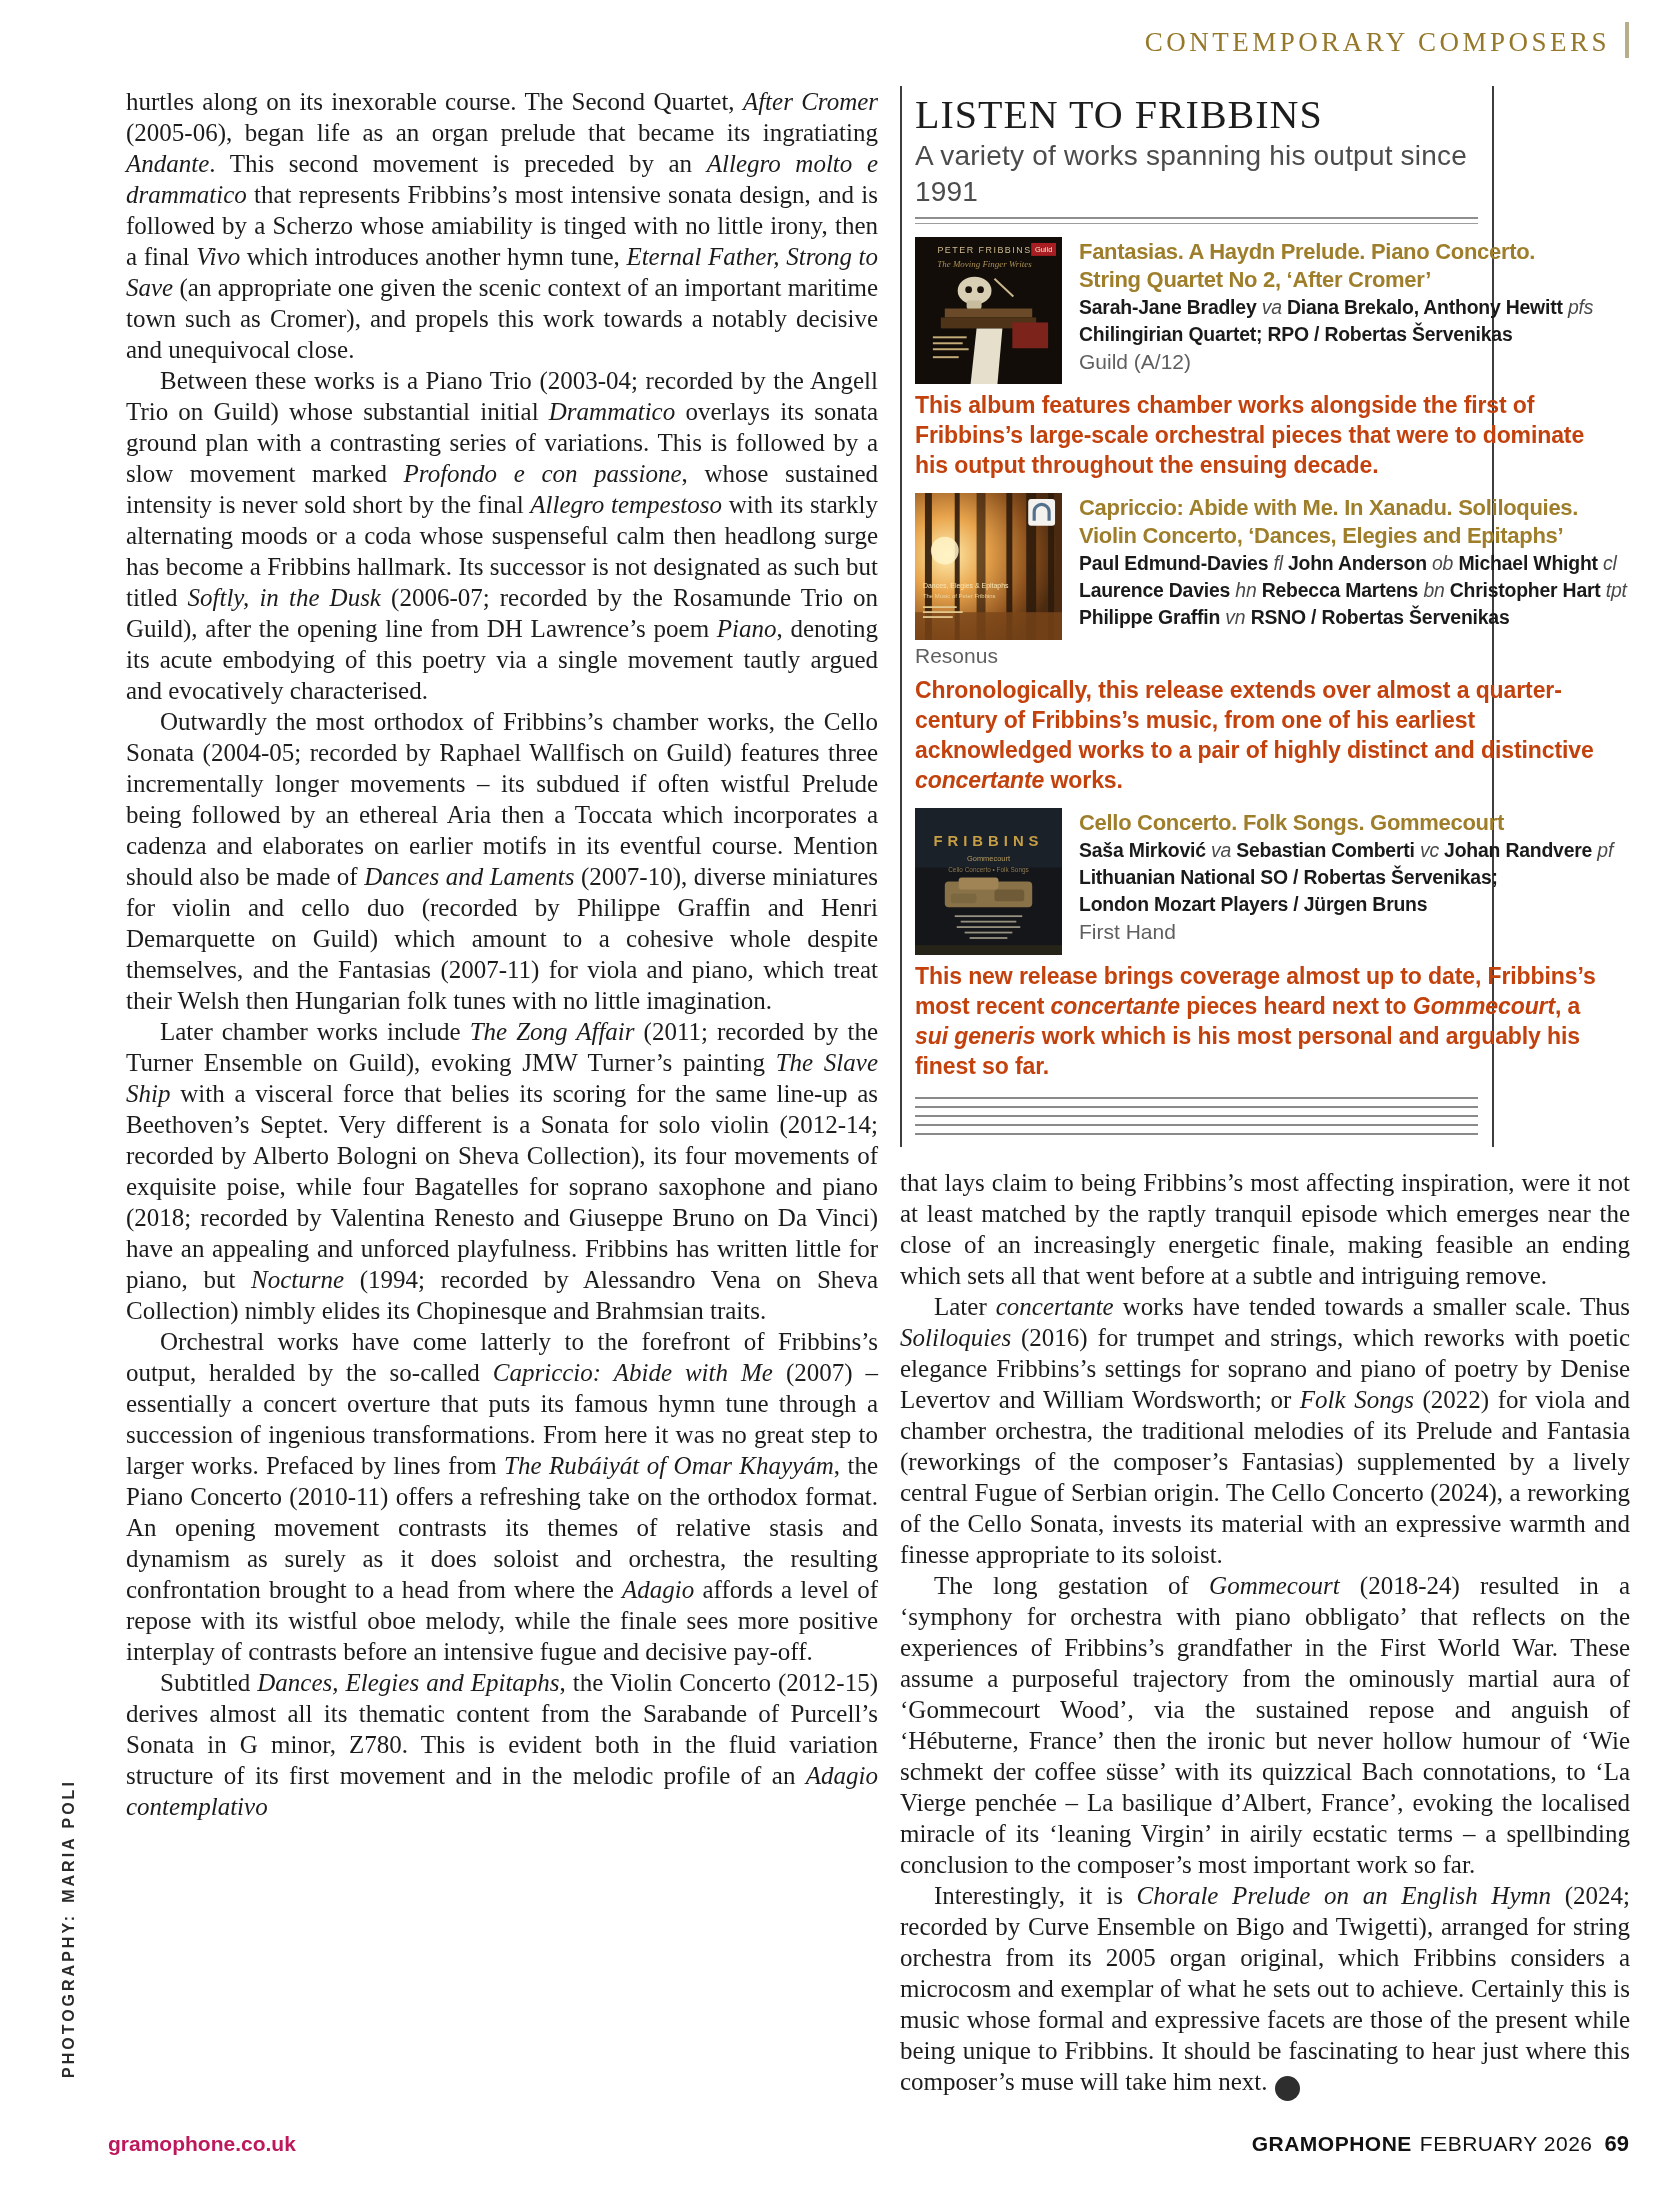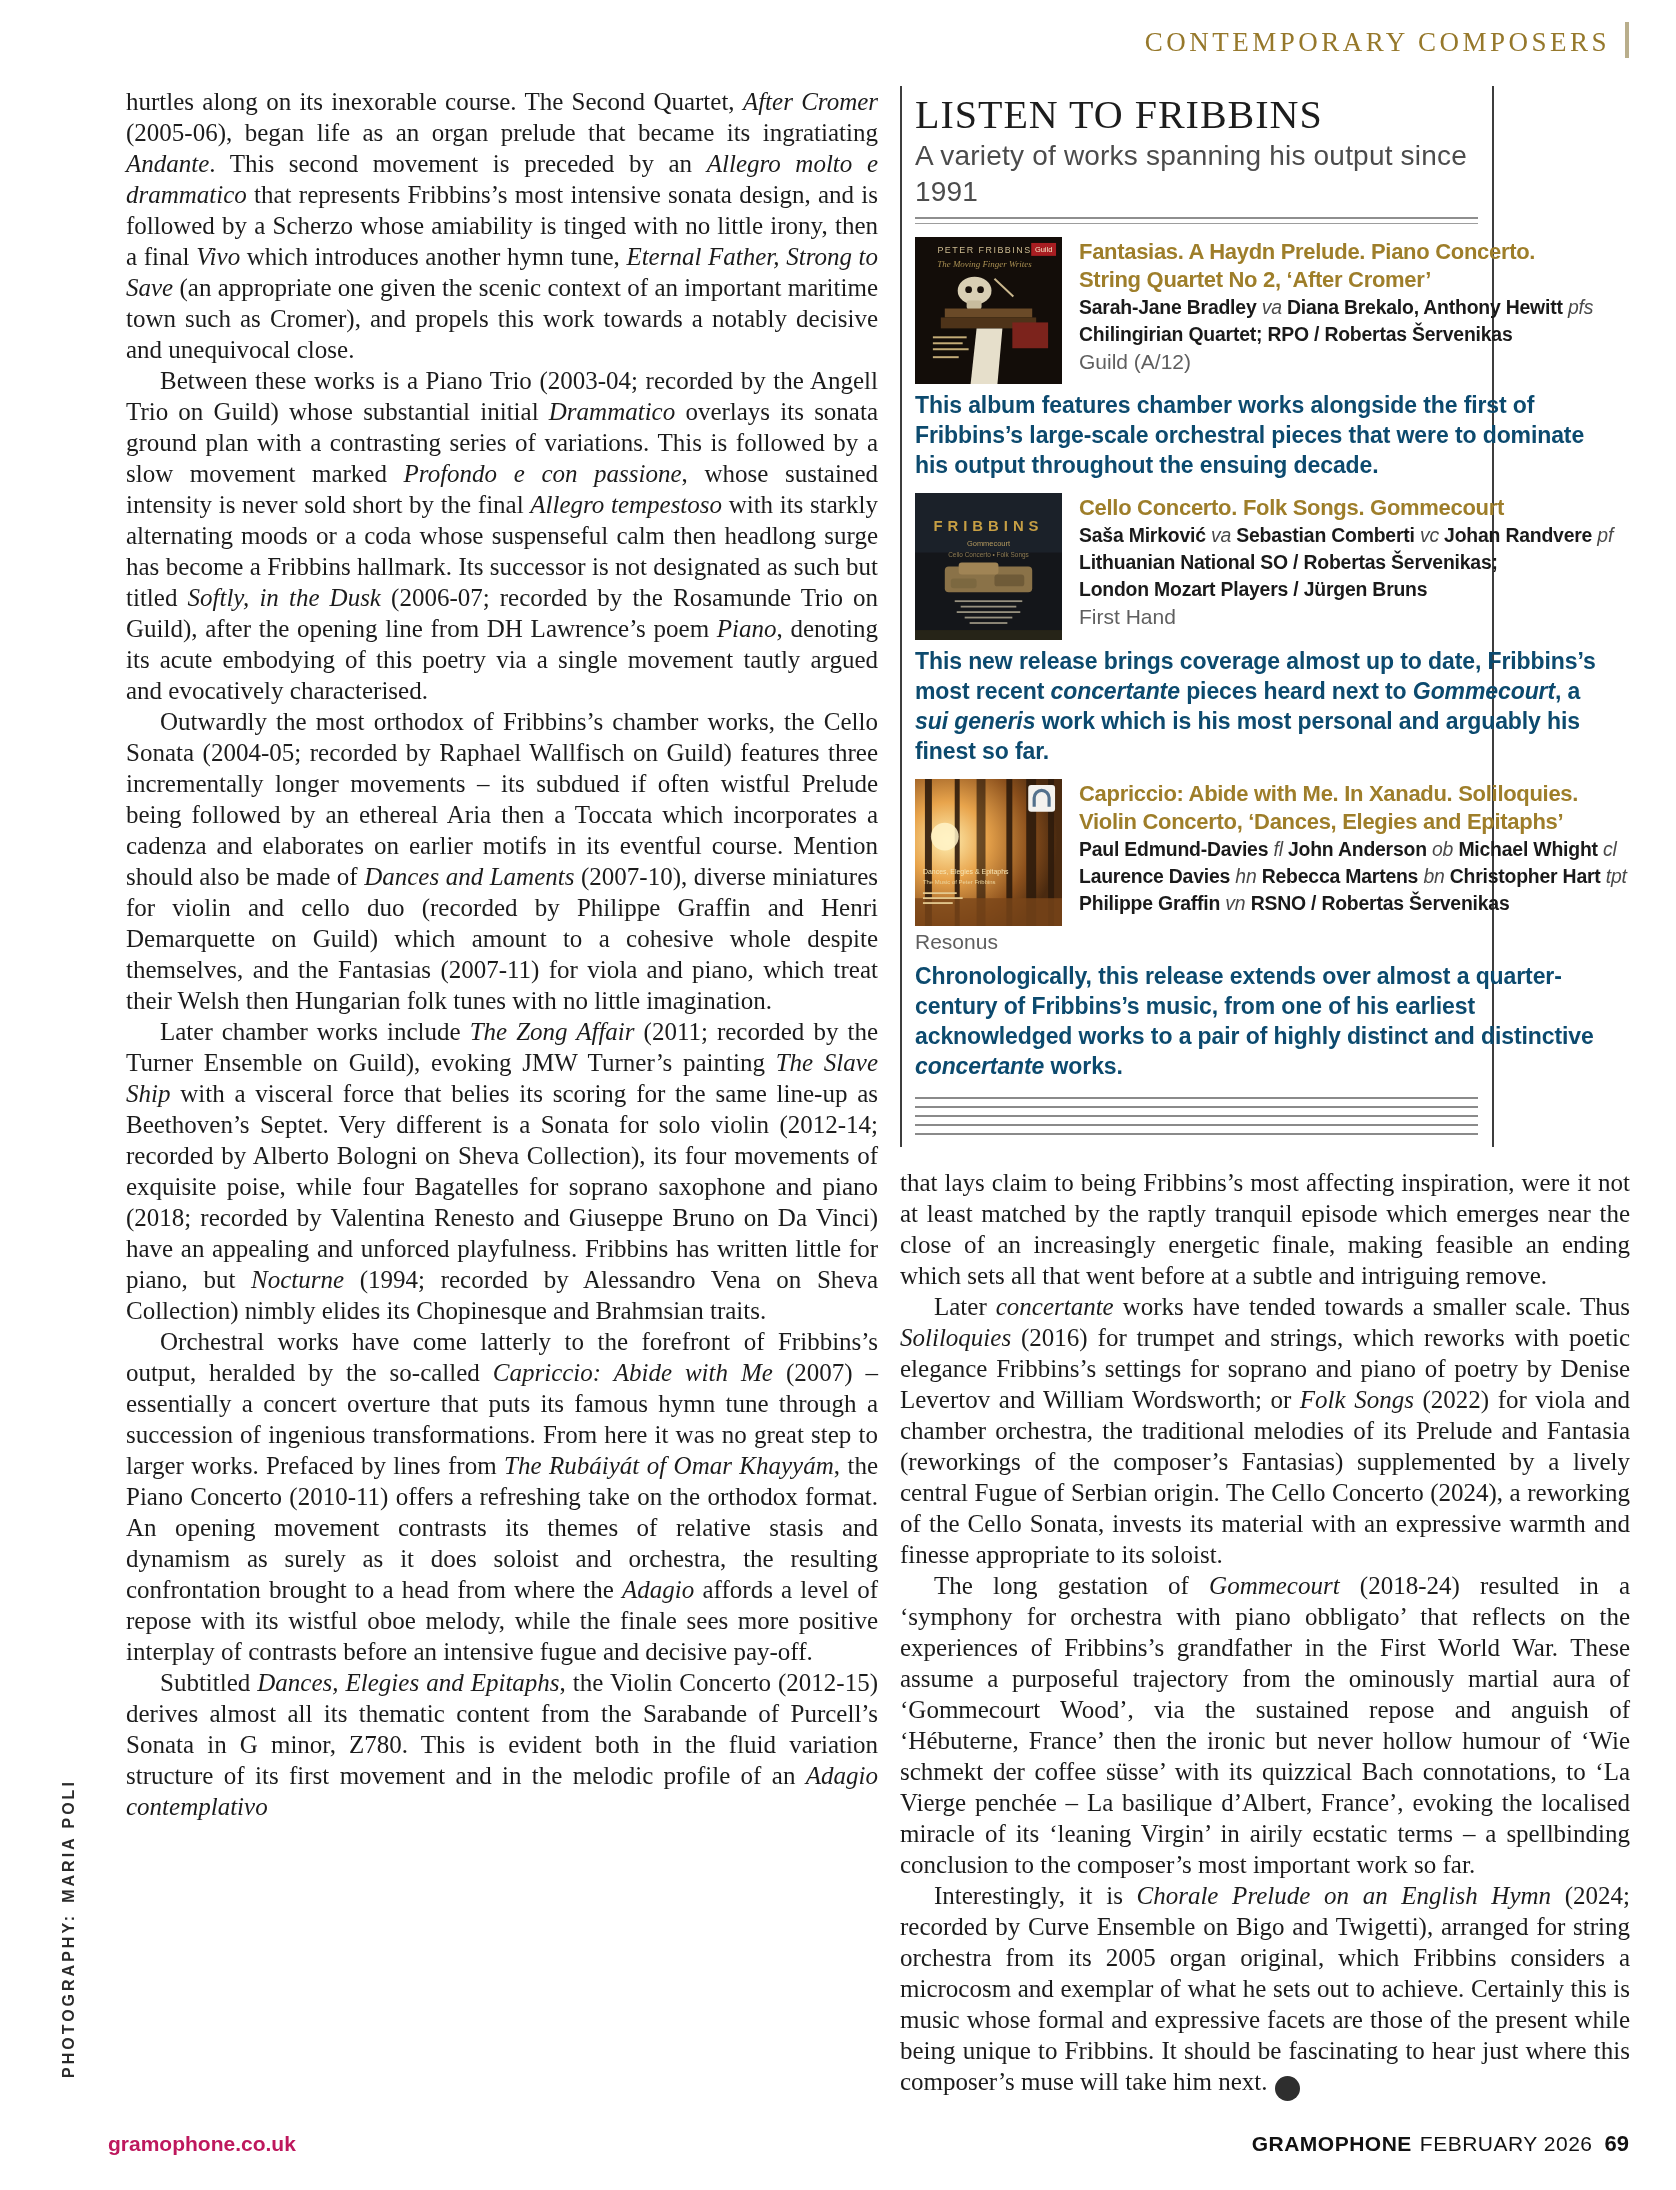--- a/index.html
+++ b/index.html
@@ -27,21 +27,21 @@
   .double-rule{height:4px;border-top:2px solid #8e8e8e;border-bottom:1px solid #9d9d9d;margin:7px 0 0 0;}
 
   .album{display:grid;grid-template-columns:147px 1fr;column-gap:17px;row-gap:0;margin-top:13px;}
   .cover{grid-column:1;width:147px;height:147px;display:block;}
   .album-text{grid-column:2;padding-top:1px;}
   .album-titles div{font:bold 22px/28px "Liberation Sans",sans-serif;letter-spacing:-0.3px;color:#9e7e2a;}
   .album-artists div{font:bold 19.4px/27px "Liberation Sans",sans-serif;letter-spacing:-0.2px;color:#1a1a1a;white-space:nowrap;}
   .album-artists i{font-weight:normal;color:#4a4a4a;}
   .album-label{font:normal 21px/27px "Liberation Sans",sans-serif;color:#5f5f5f;}
   .label-row{grid-column:1/-1;margin-top:2px;}
-  .album-review{grid-column:1/-1;margin-top:6px;font:600 23px/30px "Liberation Sans",sans-serif;color:#0c4a6e;letter-spacing:-0.1px;}
+  .album-review{grid-column:1/-1;margin-top:6px;font:600 23px/30px "Liberation Sans",sans-serif;color:#c2410c;letter-spacing:-0.1px;}
   .album-review i{font-weight:600;}
 
   .staff{margin-top:16px;height:38px;
          background:repeating-linear-gradient(to bottom,#8a8a8a 0 2px,transparent 2px 9px);}
 
   
   .g-logo{display:inline-block;width:25px;height:25px;border-radius:50%;background:#2e2e2e;color:#fff;
           font:bold 18px/25px "Liberation Serif",serif;text-align:center;vertical-align:-4px;margin-left:7px;}
 
   
@@ -122,56 +122,20 @@
               <div>Sarah-Jane Bradley <i>va</i> Diana Brekalo, Anthony Hewitt <i>pfs</i></div>
               <div>Chilingirian Quartet; RPO / Robertas Šervenikas</div>
             </div>
           <div class="album-label">Guild (A/12)</div>
         </div>
         <div class="album-review">This album features chamber works alongside the first of Fribbins’s large-scale orchestral pieces that were to dominate his output throughout the ensuing decade.</div>
       </div>
 
       <div class="album">
         <svg class="cover" viewBox="0 0 148 148" xmlns="http://www.w3.org/2000/svg">
-          <rect width="148" height="148" fill="#14161a"></rect>
-          <rect width="148" height="60" fill="#1b2129"></rect>
-          <text x="74" y="38" text-anchor="middle" font-family="Liberation Sans, sans-serif" font-weight="bold" font-size="15" letter-spacing="5" fill="#c79f44">FRIBBINS</text>
-          <text x="74" y="53" text-anchor="middle" font-family="Liberation Sans, sans-serif" font-size="7.5" fill="#b59a5e">Gommecourt</text>
-          <text x="74" y="64" text-anchor="middle" font-family="Liberation Sans, sans-serif" font-size="6.5" fill="#8e7c54">Cello Concerto • Folk Songs</text>
-          <g>
-            <rect x="30" y="74" width="88" height="26" rx="4" fill="#8a7248"></rect>
-            <rect x="44" y="70" width="40" height="12" rx="3" fill="#a08455"></rect>
-            <rect x="80" y="82" width="30" height="12" rx="3" fill="#6f5b38"></rect>
-            <rect x="36" y="86" width="26" height="10" rx="3" fill="#7c6840"></rect>
-          </g>
-          <g fill="#97917f">
-            <rect x="40" y="108" width="68" height="1.8"></rect>
-            <rect x="46" y="113.5" width="56" height="1.8"></rect>
-            <rect x="42" y="119" width="64" height="1.8"></rect>
-            <rect x="50" y="124.5" width="48" height="1.8"></rect>
-            <rect x="55" y="130" width="38" height="1.8"></rect>
-          </g>
-          <rect y="138" width="148" height="10" fill="#262418"></rect>
-        </svg>
-        <div class="album-text">
-          <div class="album-titles">
-              <div>Cello Concerto. Folk Songs. Gommecourt</div>
-            </div>
-          <div class="album-artists">
-              <div>Saša Mirković <i>va</i> Sebastian Comberti <i>vc</i> Johan Randvere <i>pf</i></div>
-              <div>Lithuanian National SO / Robertas Šervenikas;</div>
-              <div>London Mozart Players / Jürgen Bruns</div>
-            </div>
-          <div class="album-label">First Hand</div>
-        </div>
-        <div class="album-review">This new release brings coverage almost up to date, Fribbins’s most recent <i>concertante</i> pieces heard next to <i>Gommecourt</i>, a <i>sui generis</i> work which is his most personal and arguably his finest so far.</div>
-      </div>
-
-      <div class="album">
-        <svg class="cover" viewBox="0 0 148 148" xmlns="http://www.w3.org/2000/svg">
           <defs>
             <radialGradient id="glow2" cx="22%" cy="42%" r="75%">
               <stop offset="0" stop-color="#ffeeb0"></stop>
               <stop offset="0.35" stop-color="#e8a44c"></stop>
               <stop offset="0.75" stop-color="#8a4f1c"></stop>
               <stop offset="1" stop-color="#4a2a10"></stop>
             </radialGradient>
           </defs>
           <rect width="148" height="148" fill="url(#glow2)"></rect>
           <g fill="#2e1b0c" opacity="0.9">
@@ -202,20 +166,56 @@
           <div class="album-artists">
               <div>Paul Edmund-Davies <i>fl</i> John Anderson <i>ob</i> Michael Whight <i>cl</i></div>
               <div>Laurence Davies <i>hn</i> Rebecca Martens <i>bn</i> Christopher Hart <i>tpt</i></div>
               <div>Philippe Graffin <i>vn</i> RSNO / Robertas Šervenikas</div>
             </div>
         </div>
         <div class="album-label label-row">Resonus</div>
         <div class="album-review">Chronologically, this release extends over almost a quarter-century of Fribbins’s music, from one of his earliest acknowledged works to a pair of highly distinct and distinctive <i>concertante</i> works.</div>
       </div>
 
+      <div class="album">
+        <svg class="cover" viewBox="0 0 148 148" xmlns="http://www.w3.org/2000/svg">
+          <rect width="148" height="148" fill="#14161a"></rect>
+          <rect width="148" height="60" fill="#1b2129"></rect>
+          <text x="74" y="38" text-anchor="middle" font-family="Liberation Sans, sans-serif" font-weight="bold" font-size="15" letter-spacing="5" fill="#c79f44">FRIBBINS</text>
+          <text x="74" y="53" text-anchor="middle" font-family="Liberation Sans, sans-serif" font-size="7.5" fill="#b59a5e">Gommecourt</text>
+          <text x="74" y="64" text-anchor="middle" font-family="Liberation Sans, sans-serif" font-size="6.5" fill="#8e7c54">Cello Concerto • Folk Songs</text>
+          <g>
+            <rect x="30" y="74" width="88" height="26" rx="4" fill="#8a7248"></rect>
+            <rect x="44" y="70" width="40" height="12" rx="3" fill="#a08455"></rect>
+            <rect x="80" y="82" width="30" height="12" rx="3" fill="#6f5b38"></rect>
+            <rect x="36" y="86" width="26" height="10" rx="3" fill="#7c6840"></rect>
+          </g>
+          <g fill="#97917f">
+            <rect x="40" y="108" width="68" height="1.8"></rect>
+            <rect x="46" y="113.5" width="56" height="1.8"></rect>
+            <rect x="42" y="119" width="64" height="1.8"></rect>
+            <rect x="50" y="124.5" width="48" height="1.8"></rect>
+            <rect x="55" y="130" width="38" height="1.8"></rect>
+          </g>
+          <rect y="138" width="148" height="10" fill="#262418"></rect>
+        </svg>
+        <div class="album-text">
+          <div class="album-titles">
+              <div>Cello Concerto. Folk Songs. Gommecourt</div>
+            </div>
+          <div class="album-artists">
+              <div>Saša Mirković <i>va</i> Sebastian Comberti <i>vc</i> Johan Randvere <i>pf</i></div>
+              <div>Lithuanian National SO / Robertas Šervenikas;</div>
+              <div>London Mozart Players / Jürgen Bruns</div>
+            </div>
+          <div class="album-label">First Hand</div>
+        </div>
+        <div class="album-review">This new release brings coverage almost up to date, Fribbins’s most recent <i>concertante</i> pieces heard next to <i>Gommecourt</i>, a <i>sui generis</i> work which is his most personal and arguably his finest so far.</div>
+      </div>
+
       <div class="staff"></div>
     </aside>
 
     <div class="right-body" id="right-body">
         <p>that lays claim to being Fribbins’s most affecting inspiration, were it not at least matched by the raptly tranquil episode which emerges near the close of an increasingly energetic finale, making feasible an ending which sets all that went before at a subtle and intriguing remove.</p>
         <p class="ind">Later <i>concertante</i> works have tended towards a smaller scale. Thus <i>Soliloquies</i> (2016) for trumpet and strings, which reworks with poetic elegance Fribbins’s settings for soprano and piano of poetry by Denise Levertov and William Wordsworth; or <i>Folk Songs</i> (2022) for viola and chamber orchestra, the traditional melodies of its Prelude and Fantasia (reworkings of the composer’s Fantasias) supplemented by a lively central Fugue of Serbian origin. The Cello Concerto (2024), a reworking of the Cello Sonata, invests its material with an expressive warmth and finesse appropriate to its soloist.</p>
         <p class="ind">The long gestation of <i>Gommecourt</i> (2018-24) resulted in a ‘symphony for orchestra with piano obbligato’ that reflects on the experiences of Fribbins’s grandfather in the First World War. These assume a purposeful trajectory from the ominously martial aura of ‘Gommecourt Wood’, via the sustained repose and anguish of ‘Hébuterne, France’ then the ironic but never hollow humour of ‘Wie schmekt der coffee süsse’ with its quizzical Bach connotations, to ‘La Vierge penchée – La basilique d’Albert, France’, evoking the localised miracle of its ‘leaning Virgin’ in airily ecstatic terms – a spellbinding conclusion to the composer’s most important work so far.</p>
         <p class="ind">Interestingly, it is <i>Chorale Prelude on an English Hymn</i> (2024; recorded by Curve Ensemble on Bigo and Twigetti), arranged for string orchestra from its 2005 organ original, which Fribbins considers a microcosm and exemplar of what he sets out to achieve. Certainly this is music whose formal and expressive facets are those of the present while being unique to Fribbins. It should be fascinating to hear just where this composer’s muse will take him next.<span class="g-logo">G</span></p>
       </div>
   </div>

